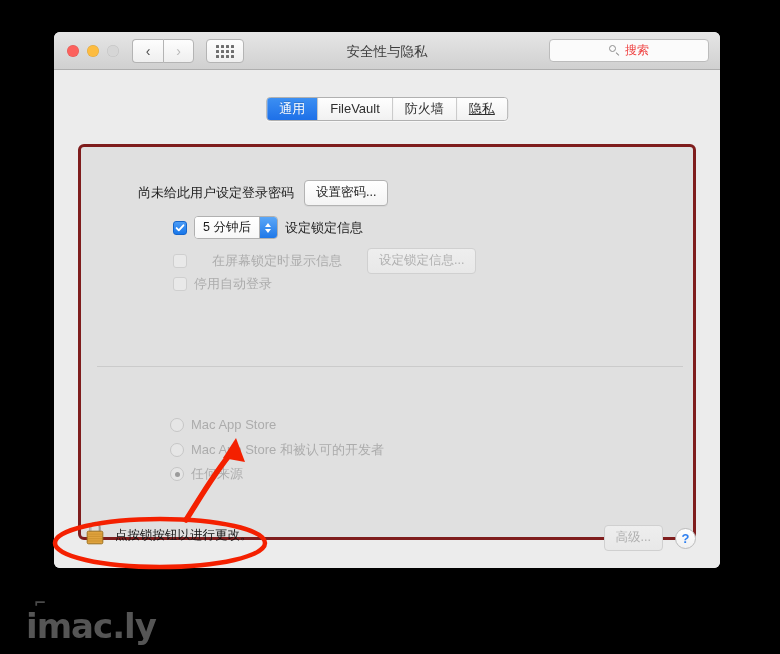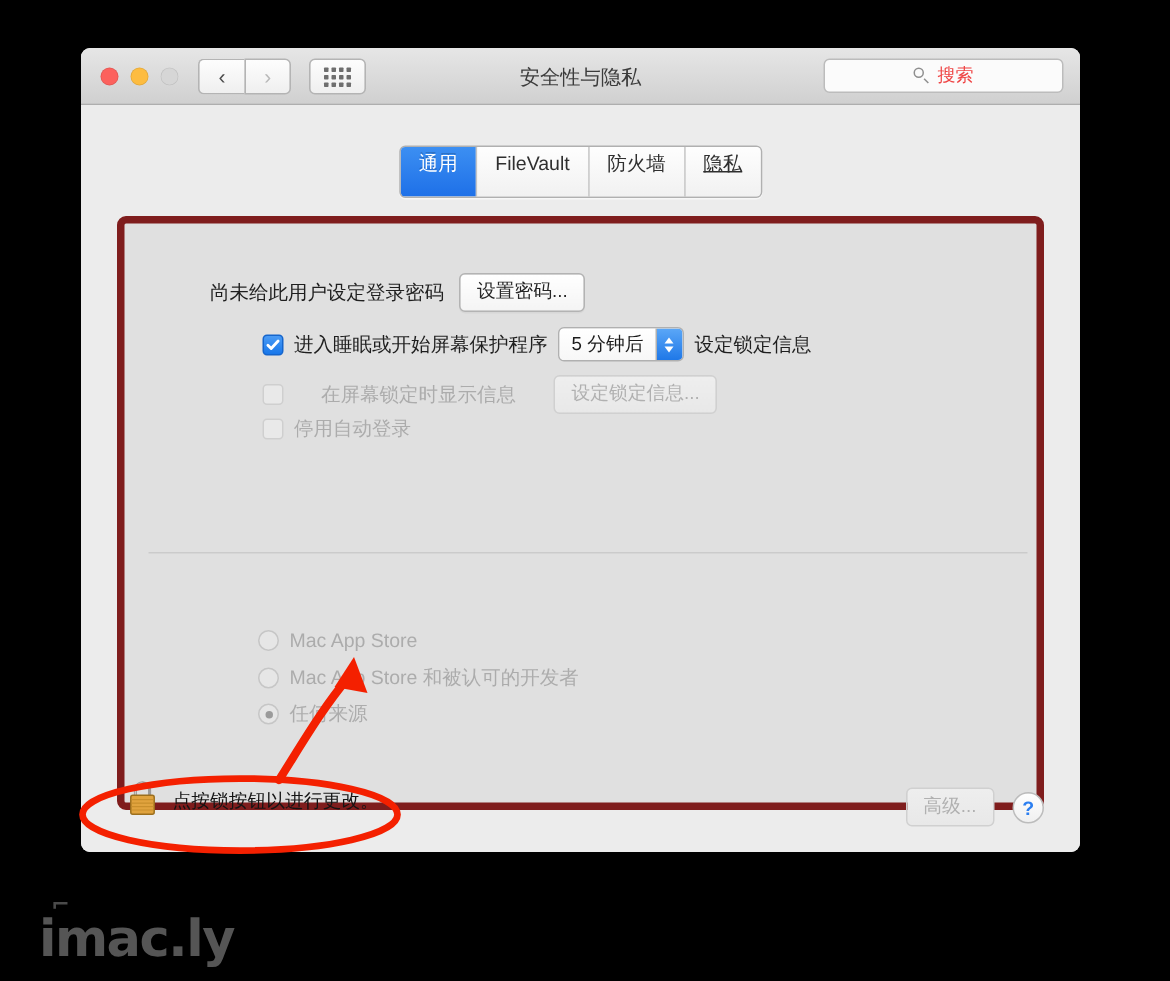--- a/index.html
+++ b/index.html
@@ -125,21 +125,21 @@
     transform: translateX(-50%);
     top: 27px;
     display: flex;
     border: 1px solid #b0b0b0;
     border-radius: 4px;
     overflow: hidden;
     box-shadow: 0 1px 0 rgba(255,255,255,0.6);
   }
   .tab {
     padding: 0 12px;
-    height: 33px;
+    height: 22px;
     line-height: 22px;
     font-size: 13px;
     color: #2f2f2f;
     background: linear-gradient(to bottom, #fefefe, #f1f1f1);
     border-right: 1px solid #c3c3c3;
     white-space: nowrap;
   }
   .tab:last-child { border-right: none; text-decoration: underline; }
   .tab.active {
     background: linear-gradient(to bottom, #3c8ff2, #1e70e8);
@@ -148,21 +148,21 @@
   }
 
   
   #content-box {
     position: absolute;
     left: 24px;
     top: 74px;
     width: 618px;
     height: 396px;
     background: #e0e0e0;
-    border: 5px solid #7f1d1d;
+    border: 3px solid #7f1d1d;
     border-radius: 6px;
     box-sizing: border-box;
   }
 
   .row { position: absolute; display: flex; align-items: center; }
 
   #row-setpw     { left: 57px;  top: 33px; gap: 10px; }
   #row-sleep     { left: 92px;  top: 69px; gap: 7px; }
   #row-lockmsg   { left: 92px;  top: 101px; gap: 25px; }
   #row-autologin { left: 92px;  top: 128px; gap: 7px; }
@@ -409,21 +409,20 @@
         <span class="lbl">尚未给此用户设定登录密码</span>
         <span class="push-btn">设置密码...</span>
       </div>
 
       <div class="row" id="row-sleep">
         <span class="cb on">
           <svg width="10" height="10" viewBox="0 0 10 10" aria-hidden="true">
             <path d="M1.6 5.1 L3.8 7.3 L8.4 2.3" fill="none" stroke="#ffffff" stroke-width="1.9" stroke-linecap="round" stroke-linejoin="round"></path>
           </svg>
         </span>
-        <span class="lbl">进入睡眠或开始屏幕保护程序</span>
         <span class="popup">
           <span class="popup-label">5 分钟后</span>
           <span class="popup-arrows">
             <i class="up"></i>
               <i class="down"></i>
           </span>
         </span>
         <span class="lbl">设定锁定信息</span>
       </div>
 

